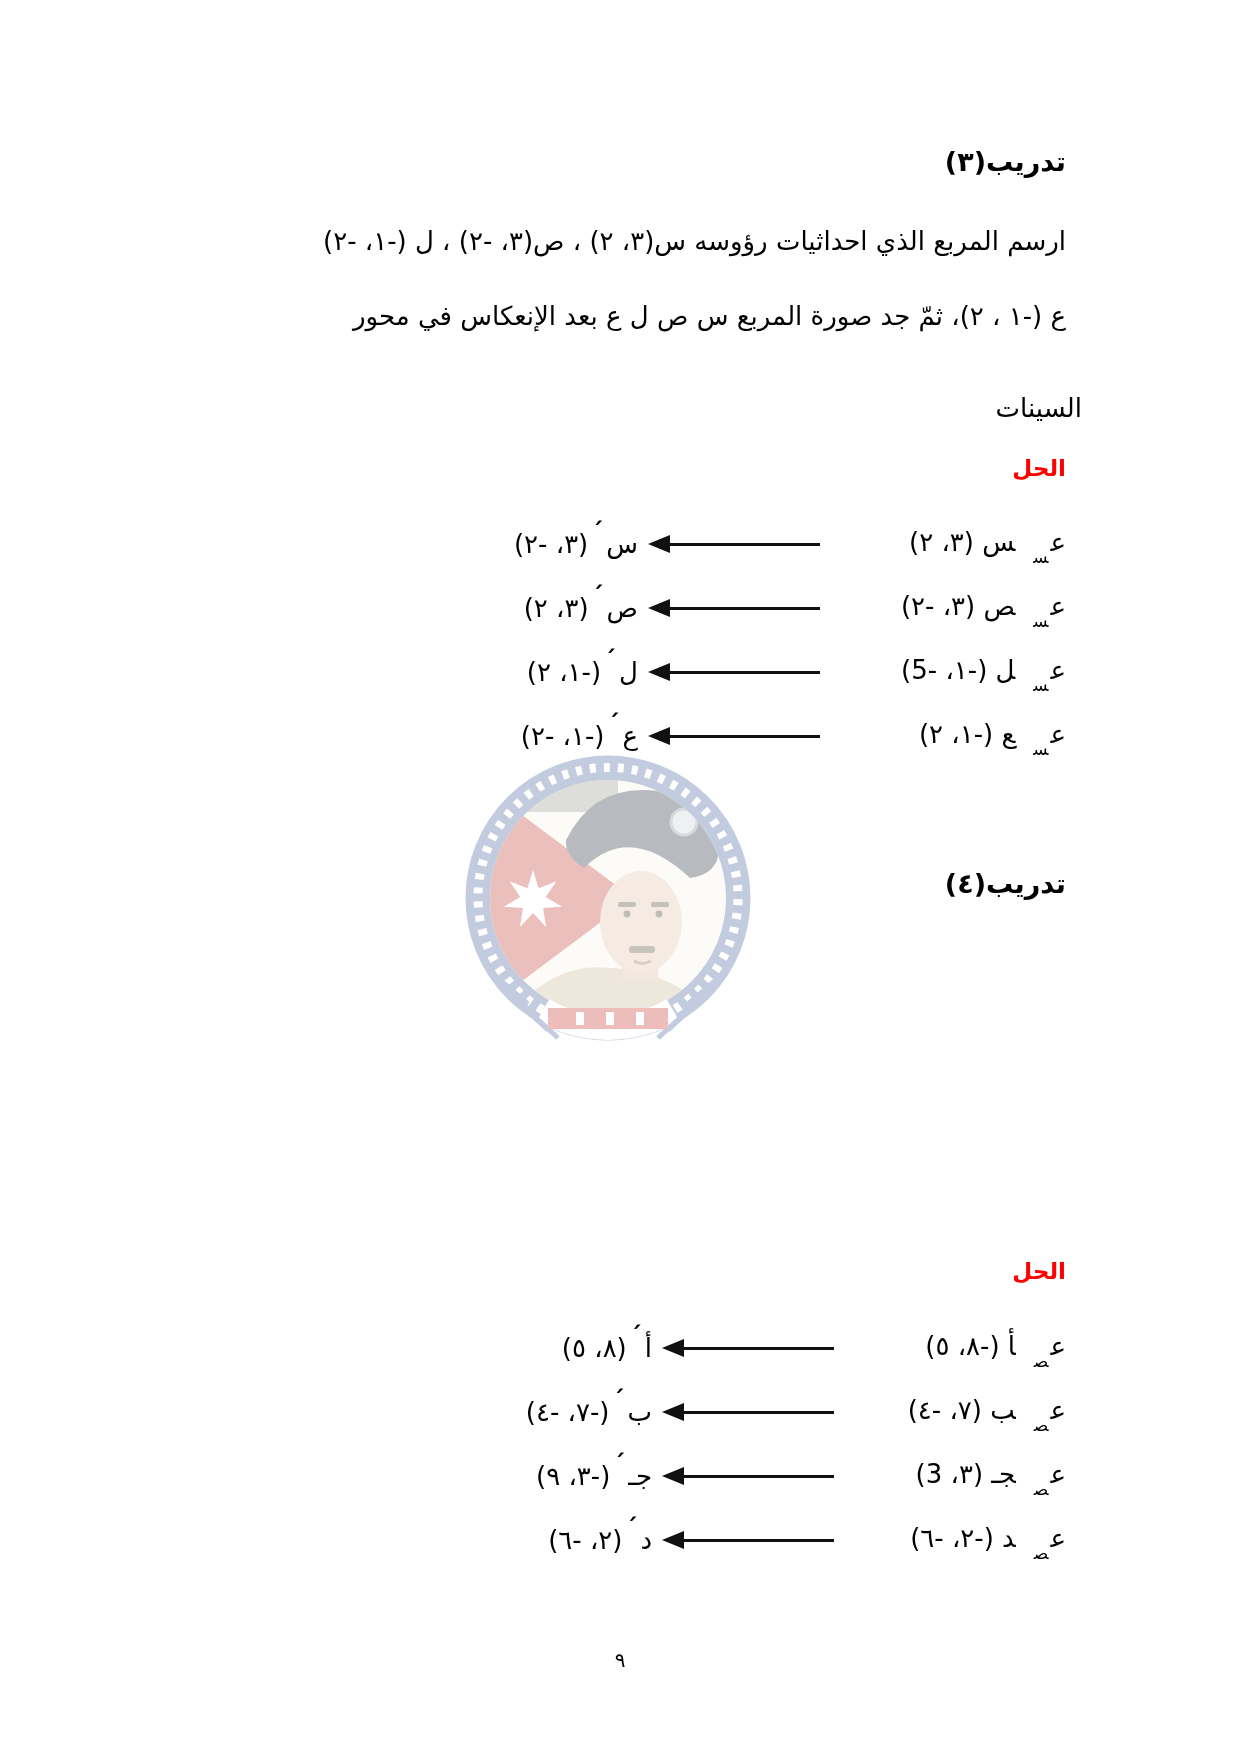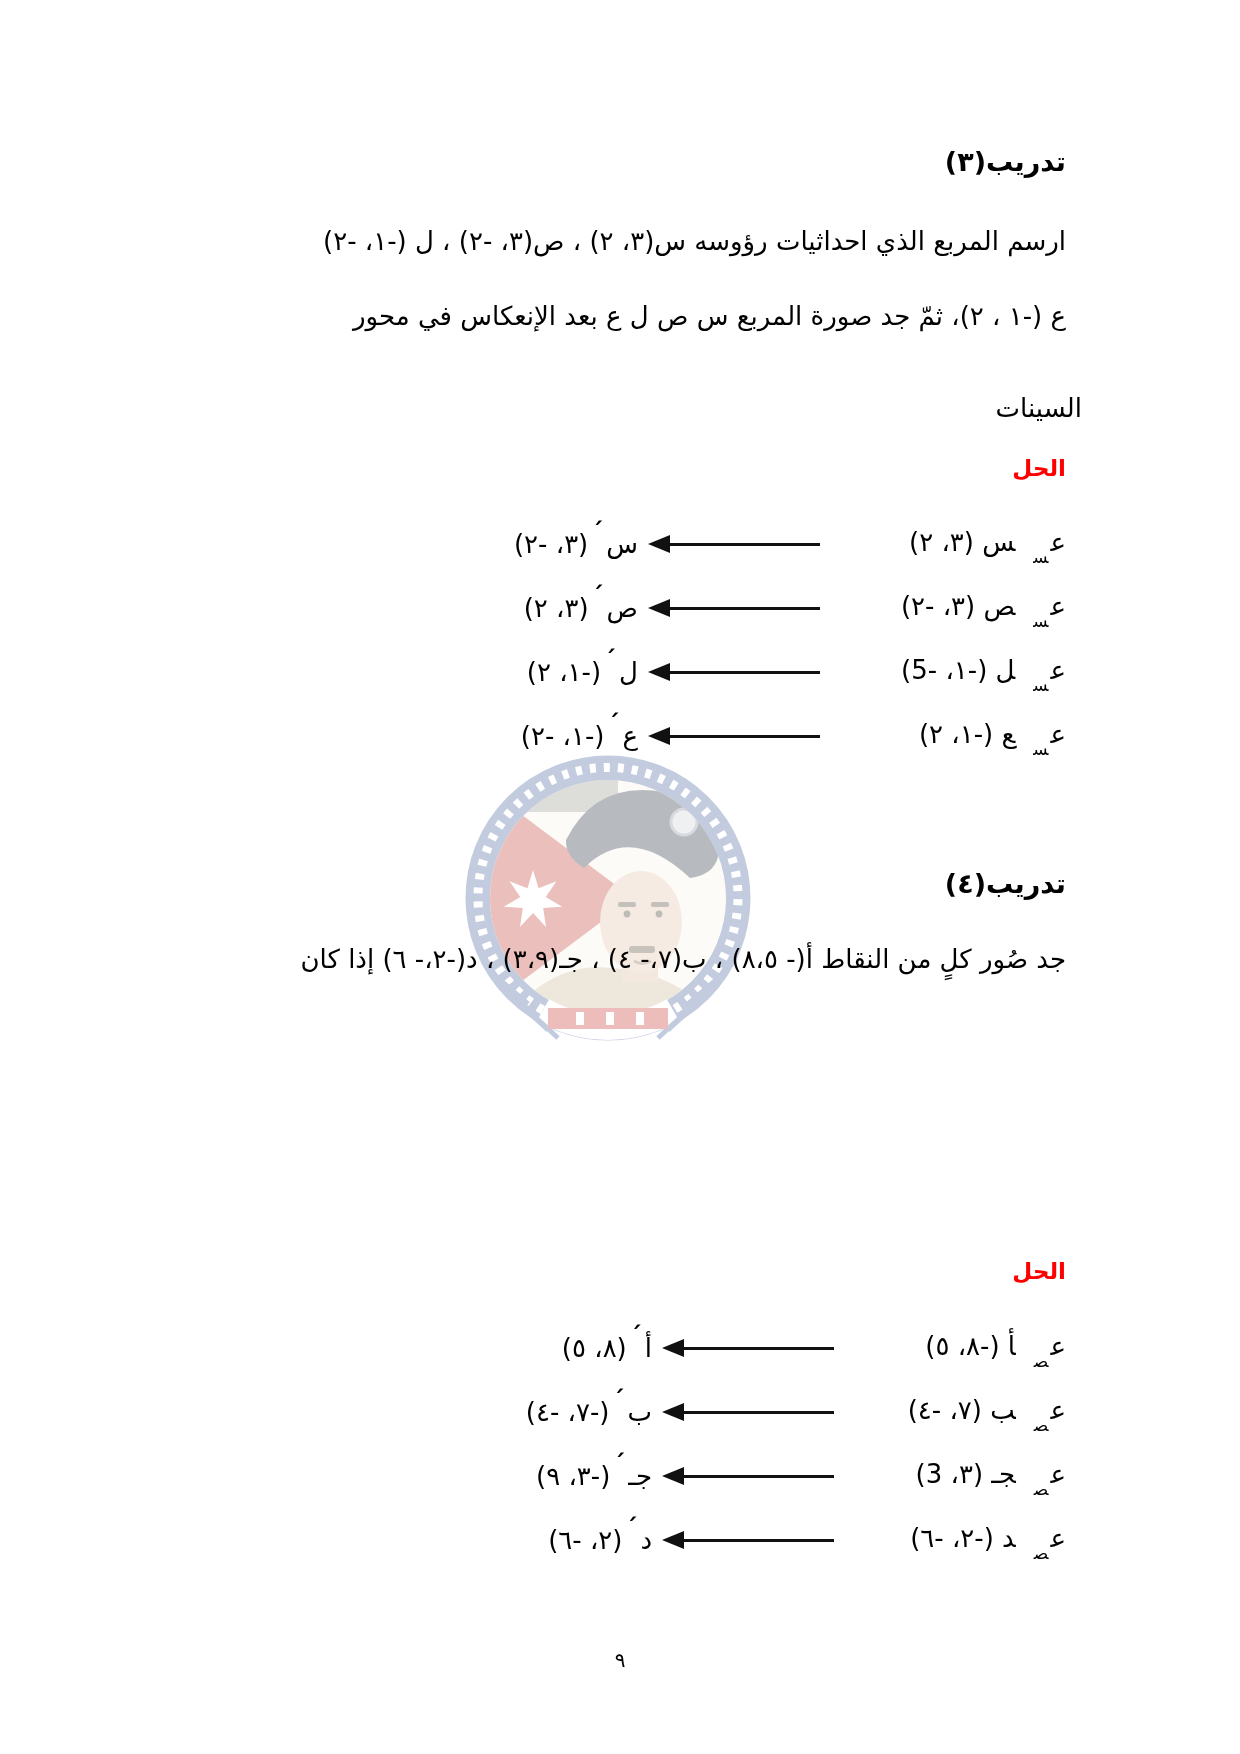--- a/index.html
+++ b/index.html
@@ -121,21 +121,20 @@
       <div class="cell-left"><span>ل</span><span class="prime">´</span><span>(-١، ٢)</span></div>
     </div>
     <div class="sol-row">
       <div class="cell-right"><span>ع</span><sub class="opsub">س</sub><span class="pt">ع (-١، ٢)</span></div>
       <div class="arrow"></div>
       <div class="cell-left"><span>ع</span><span class="prime">´</span><span>(-١، -٢)</span></div>
     </div>
   </div>
 
   <div class="abs rtl heading" style="top:868px;right:174px;">تدريب(٤)</div>
-  <div class="abs rtl bodyline" style="top:944px;right:174px;">جد صُور كلٍ من النقاط أ(- ٨،٥) ، ب(٧،- ٤) ، جـ(٣،٩) ، د(-٢،- ٦) إذا كان</div>
   <div class="abs rtl sol-heading" style="top:1258px;right:174px;">الحل</div>
 
   <div class="sol-block sol2" style="top:1316px;">
     <div class="sol-row">
       <div class="cell-right"><span>ع</span><sub class="opsub">ص</sub><span class="pt">أ (-٨، ٥)</span></div>
       <div class="arrow"></div>
       <div class="cell-left"><span>أ</span><span class="prime">´</span><span>(٨، ٥)</span></div>
     </div>
     <div class="sol-row">
       <div class="cell-right"><span>ع</span><sub class="opsub">ص</sub><span class="pt">ب (٧، -٤)</span></div>

